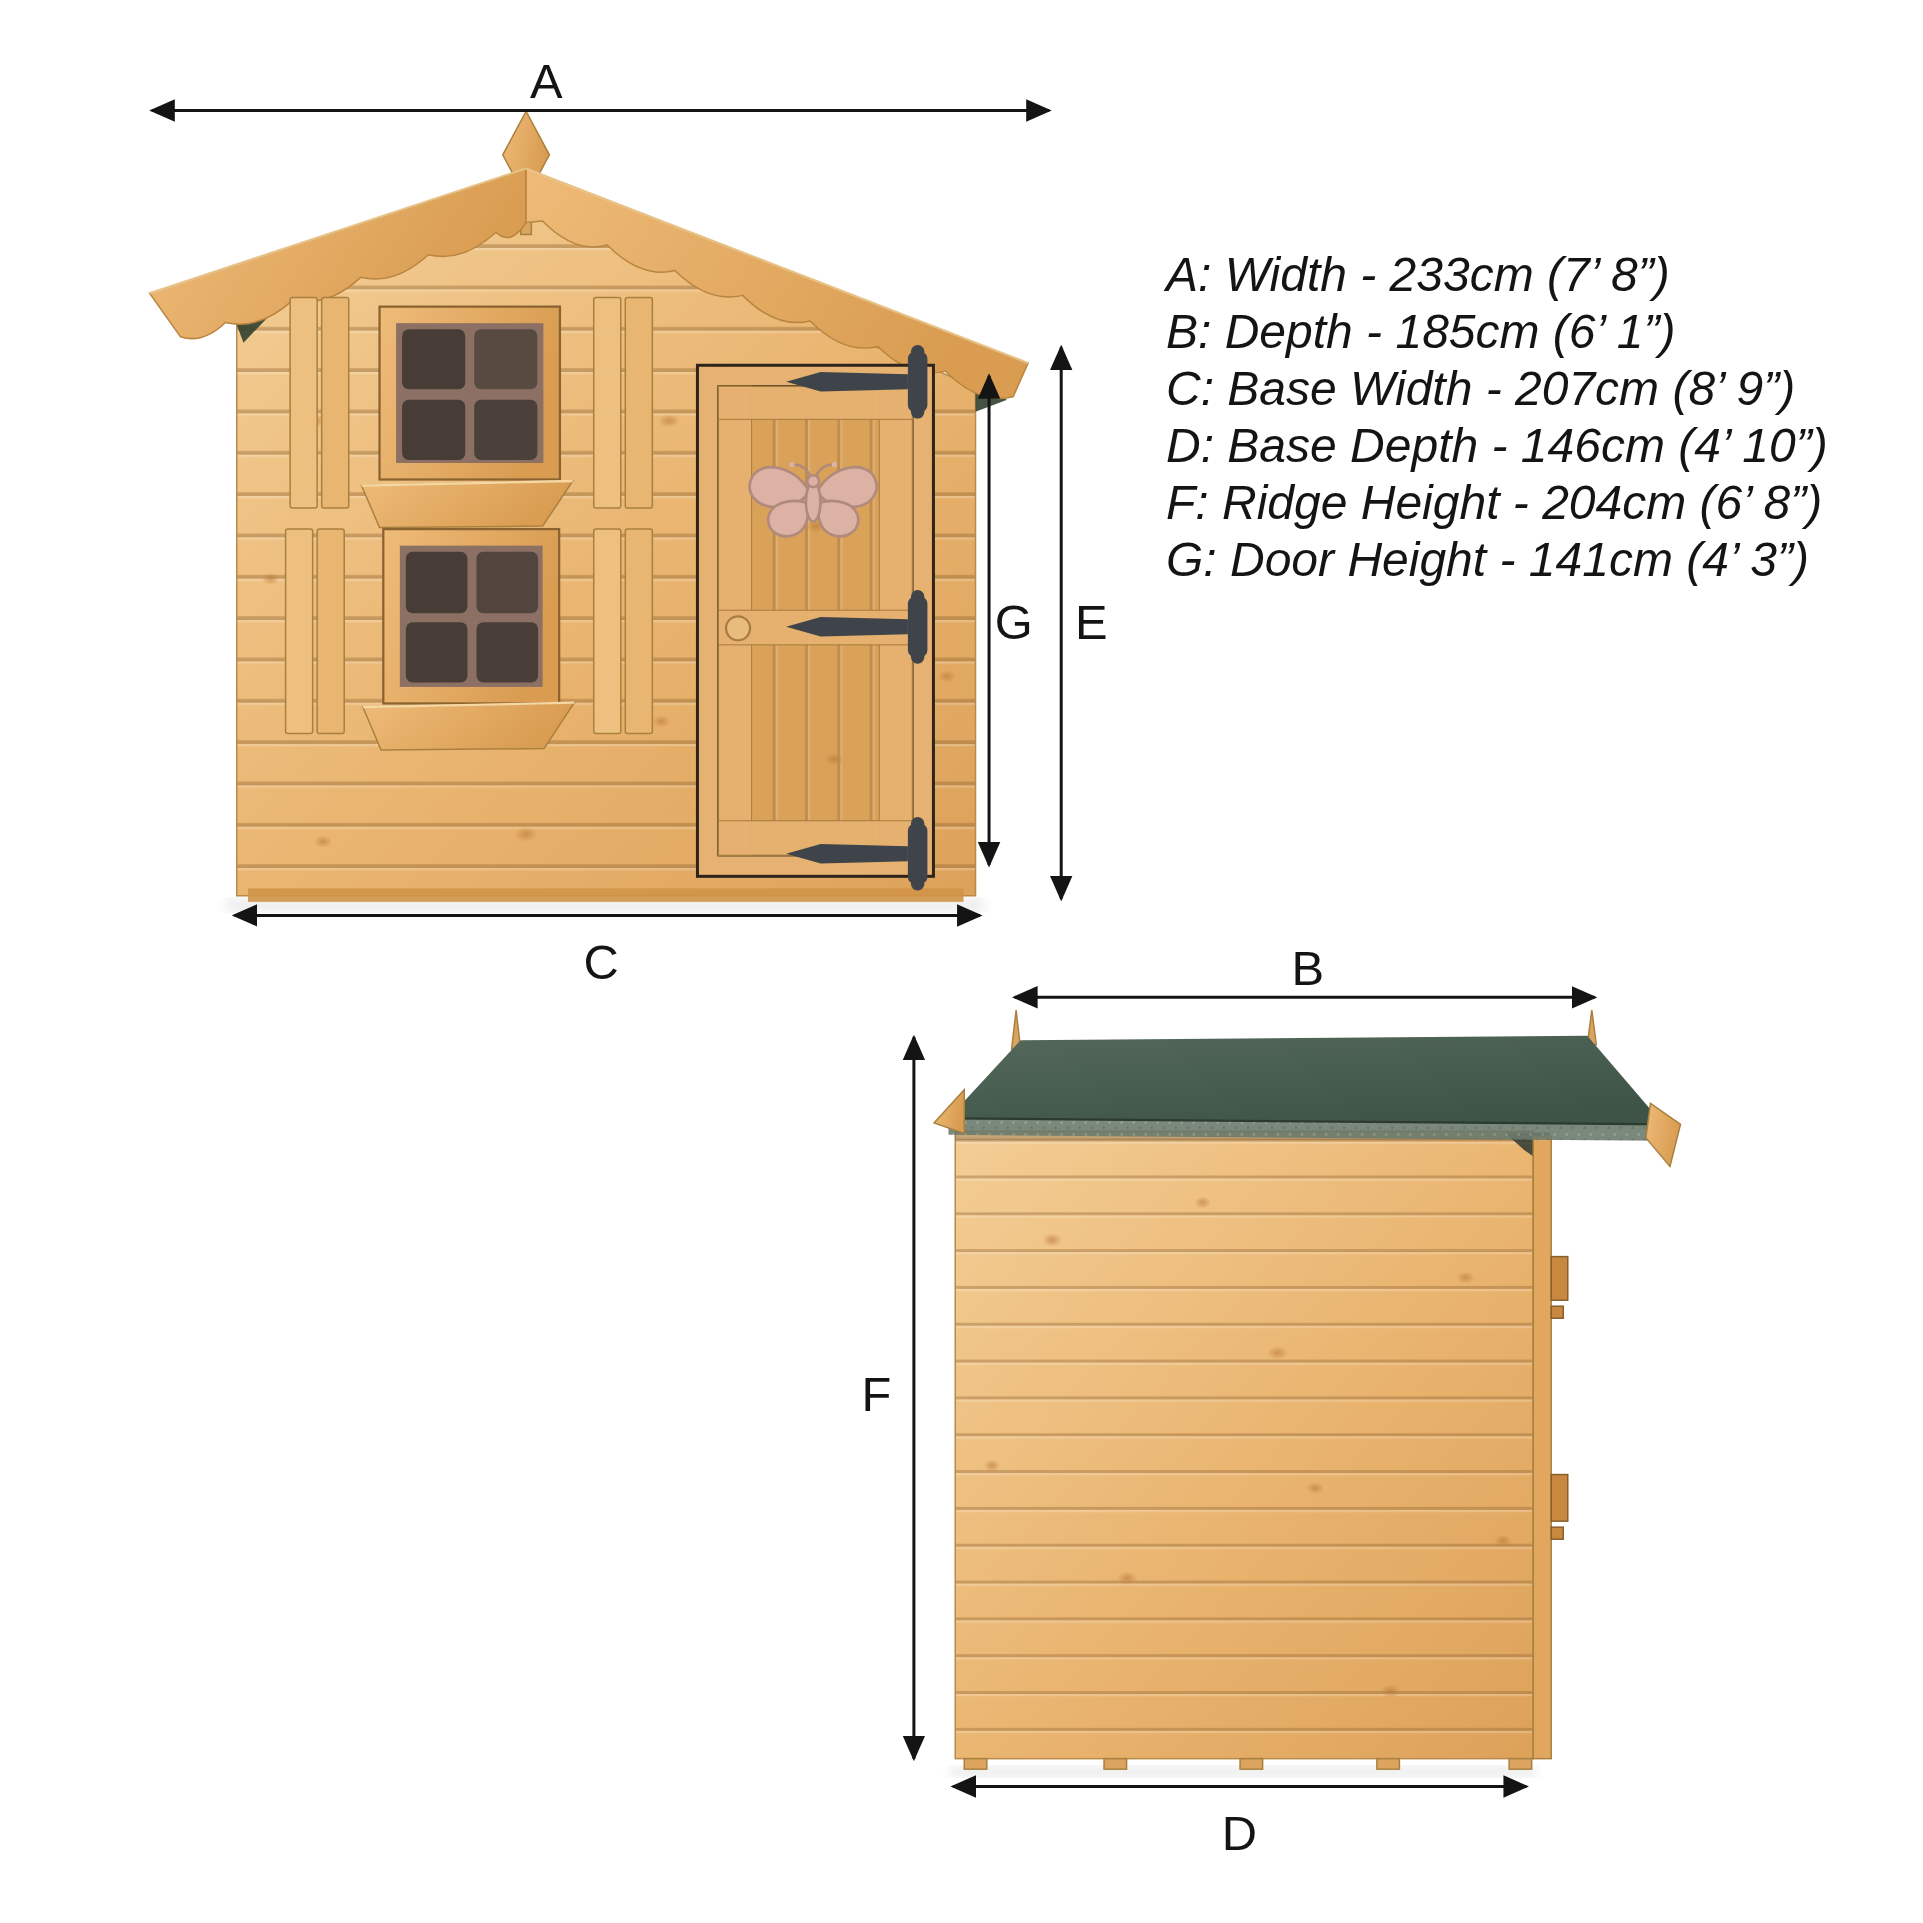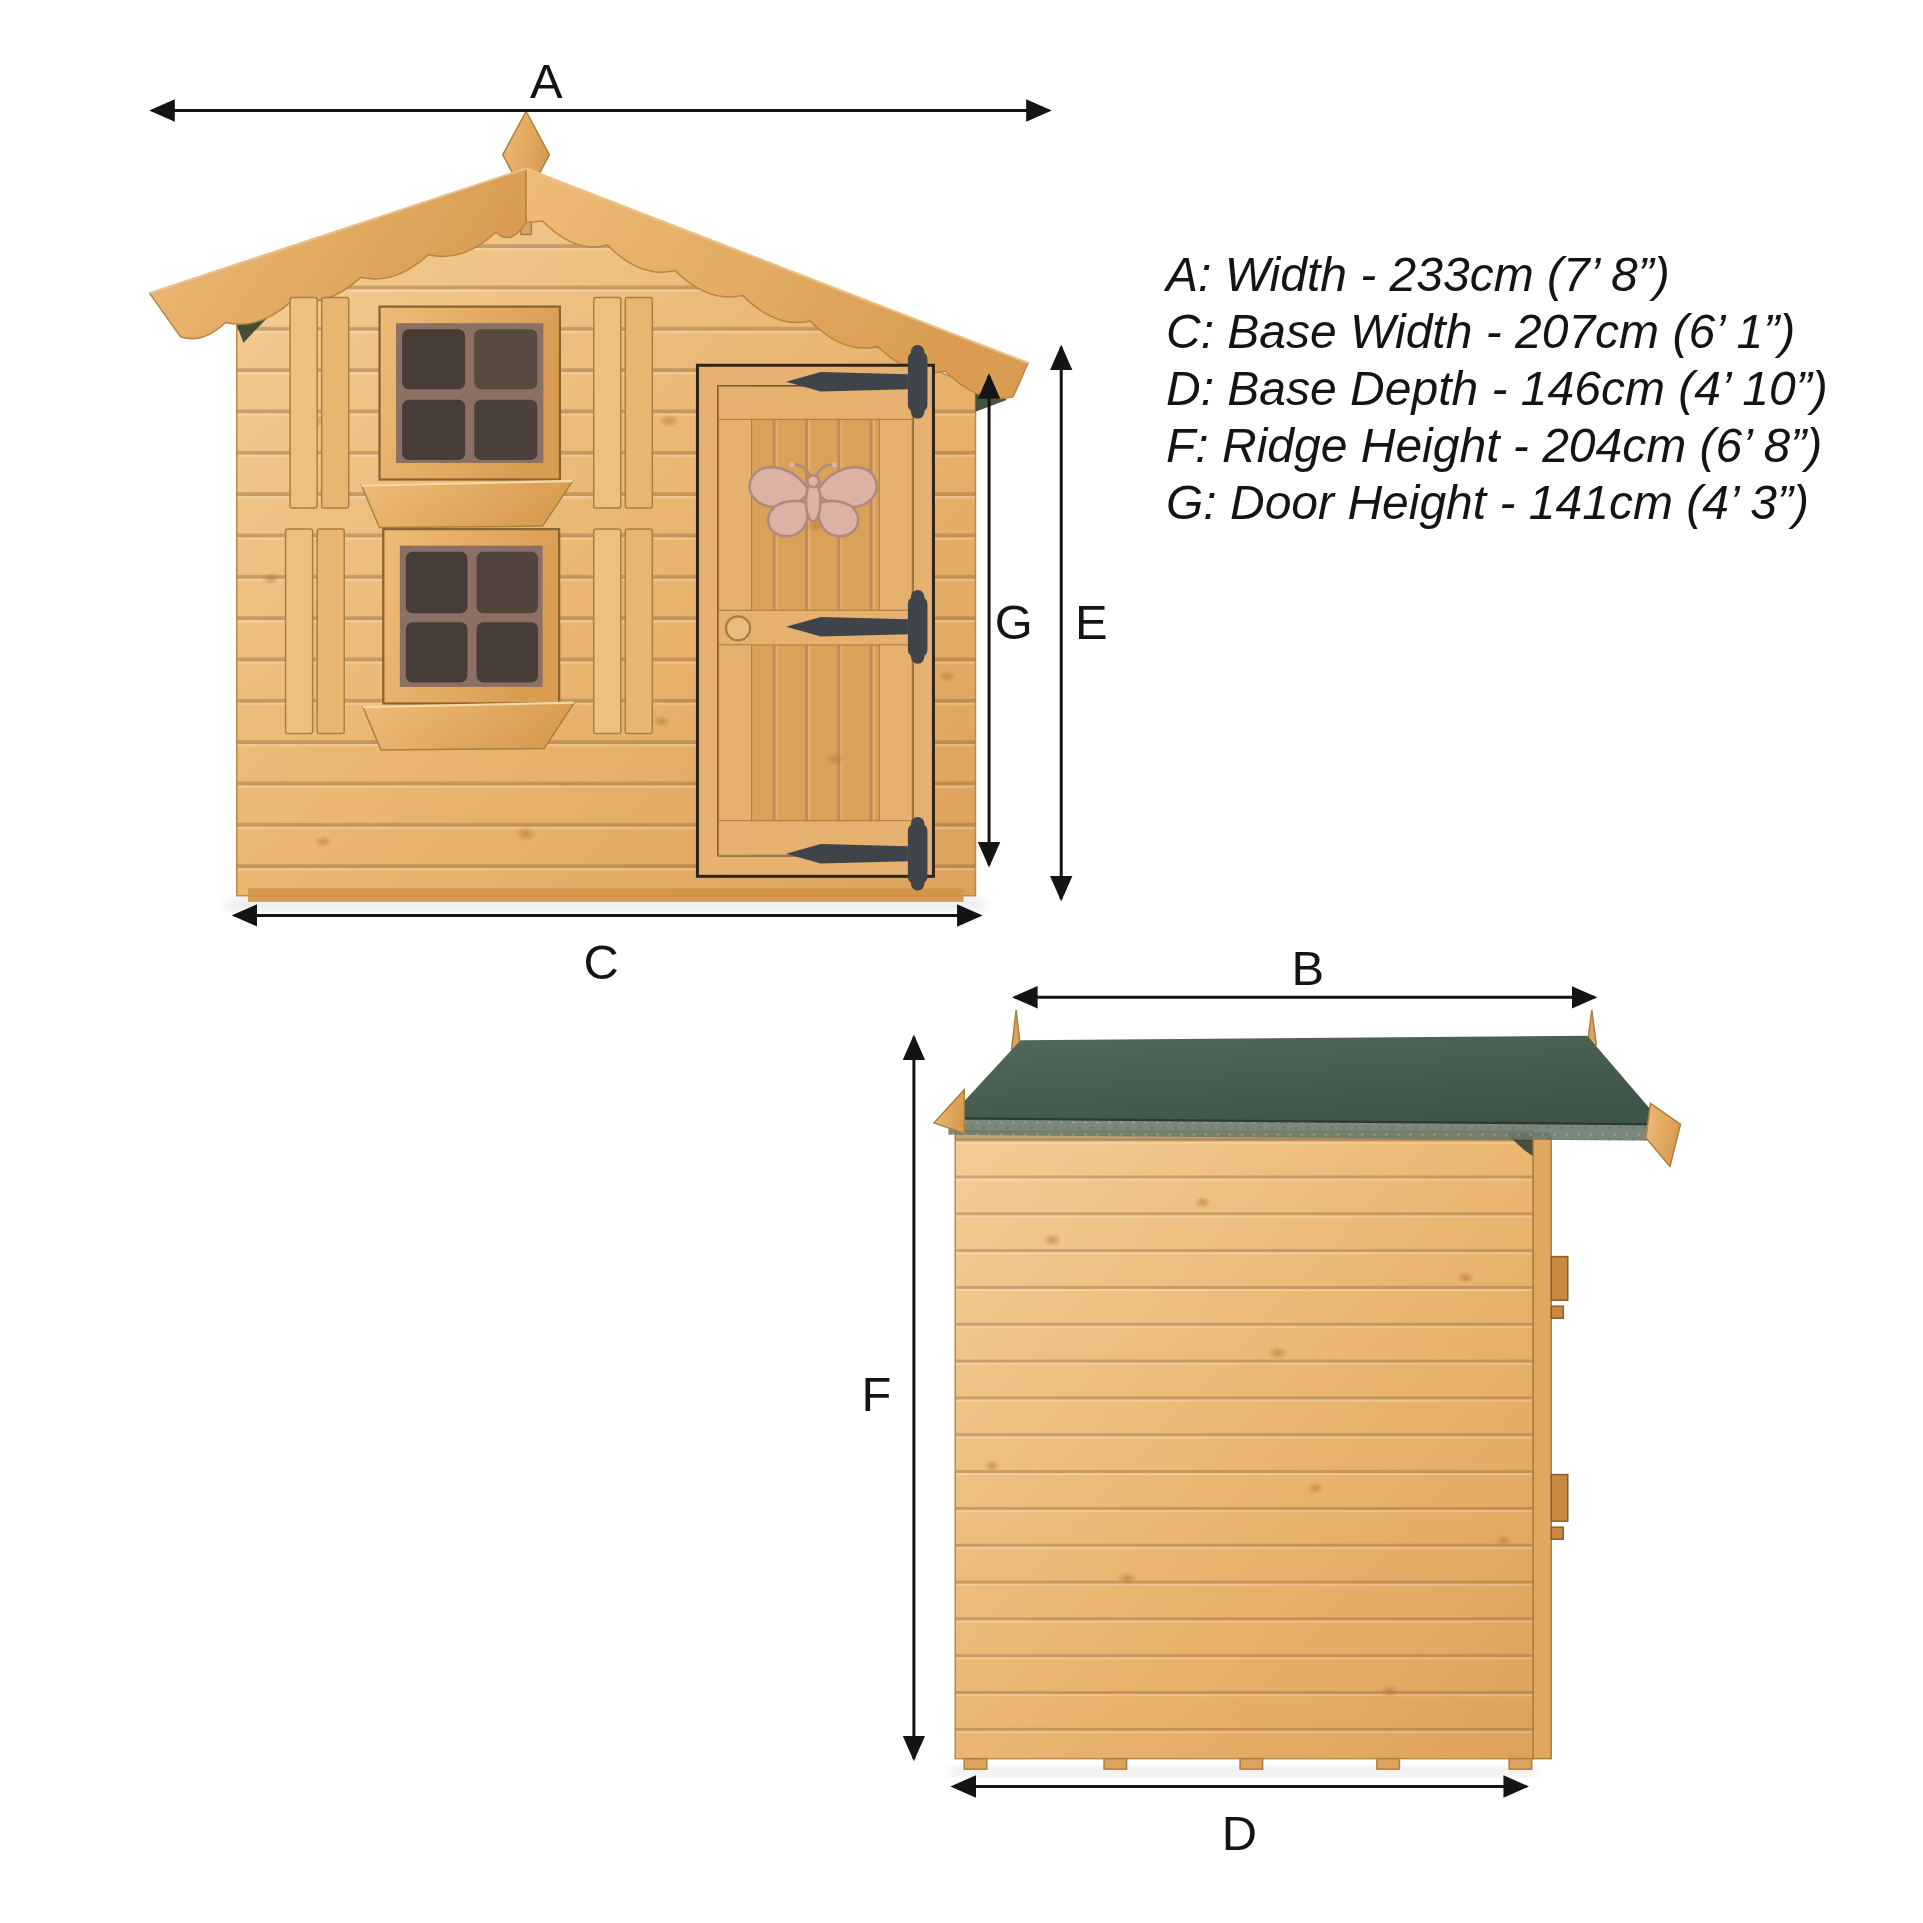--- a/index.html
+++ b/index.html
@@ -246,20 +246,21 @@
     <line x1="1216" y1="1380" x2="1216" y2="2340" stroke="#141414" stroke-width="4" marker-start="url(#ah)" marker-end="url(#ah)"></line>
     <text class="dim-letter" x="1166" y="1878" text-anchor="middle">F</text>
 
     <line x1="1268" y1="2377" x2="2031" y2="2377" stroke="#141414" stroke-width="4" marker-start="url(#ah)" marker-end="url(#ah)"></line>
     <text class="dim-letter" x="1649" y="2462" text-anchor="middle">D</text>
   </g>
 </svg>
 
 <div class="legend">
   <div>A: Width - 233cm (7’ 8”)</div>
-  <div>C: Base Width - 207cm (6’ 1”)</div>
+  <div>B: Depth - 185cm (6’ 1”)</div>
+  <div>C: Base Width - 207cm (8’ 9”)</div>
   <div>D: Base Depth - 146cm (4’ 10”)</div>
   <div>F: Ridge Height - 204cm (6’ 8”)</div>
   <div>G: Door Height - 141cm (4’ 3”)</div>
 </div>
 
 </div>
 
 
 </body></html>

